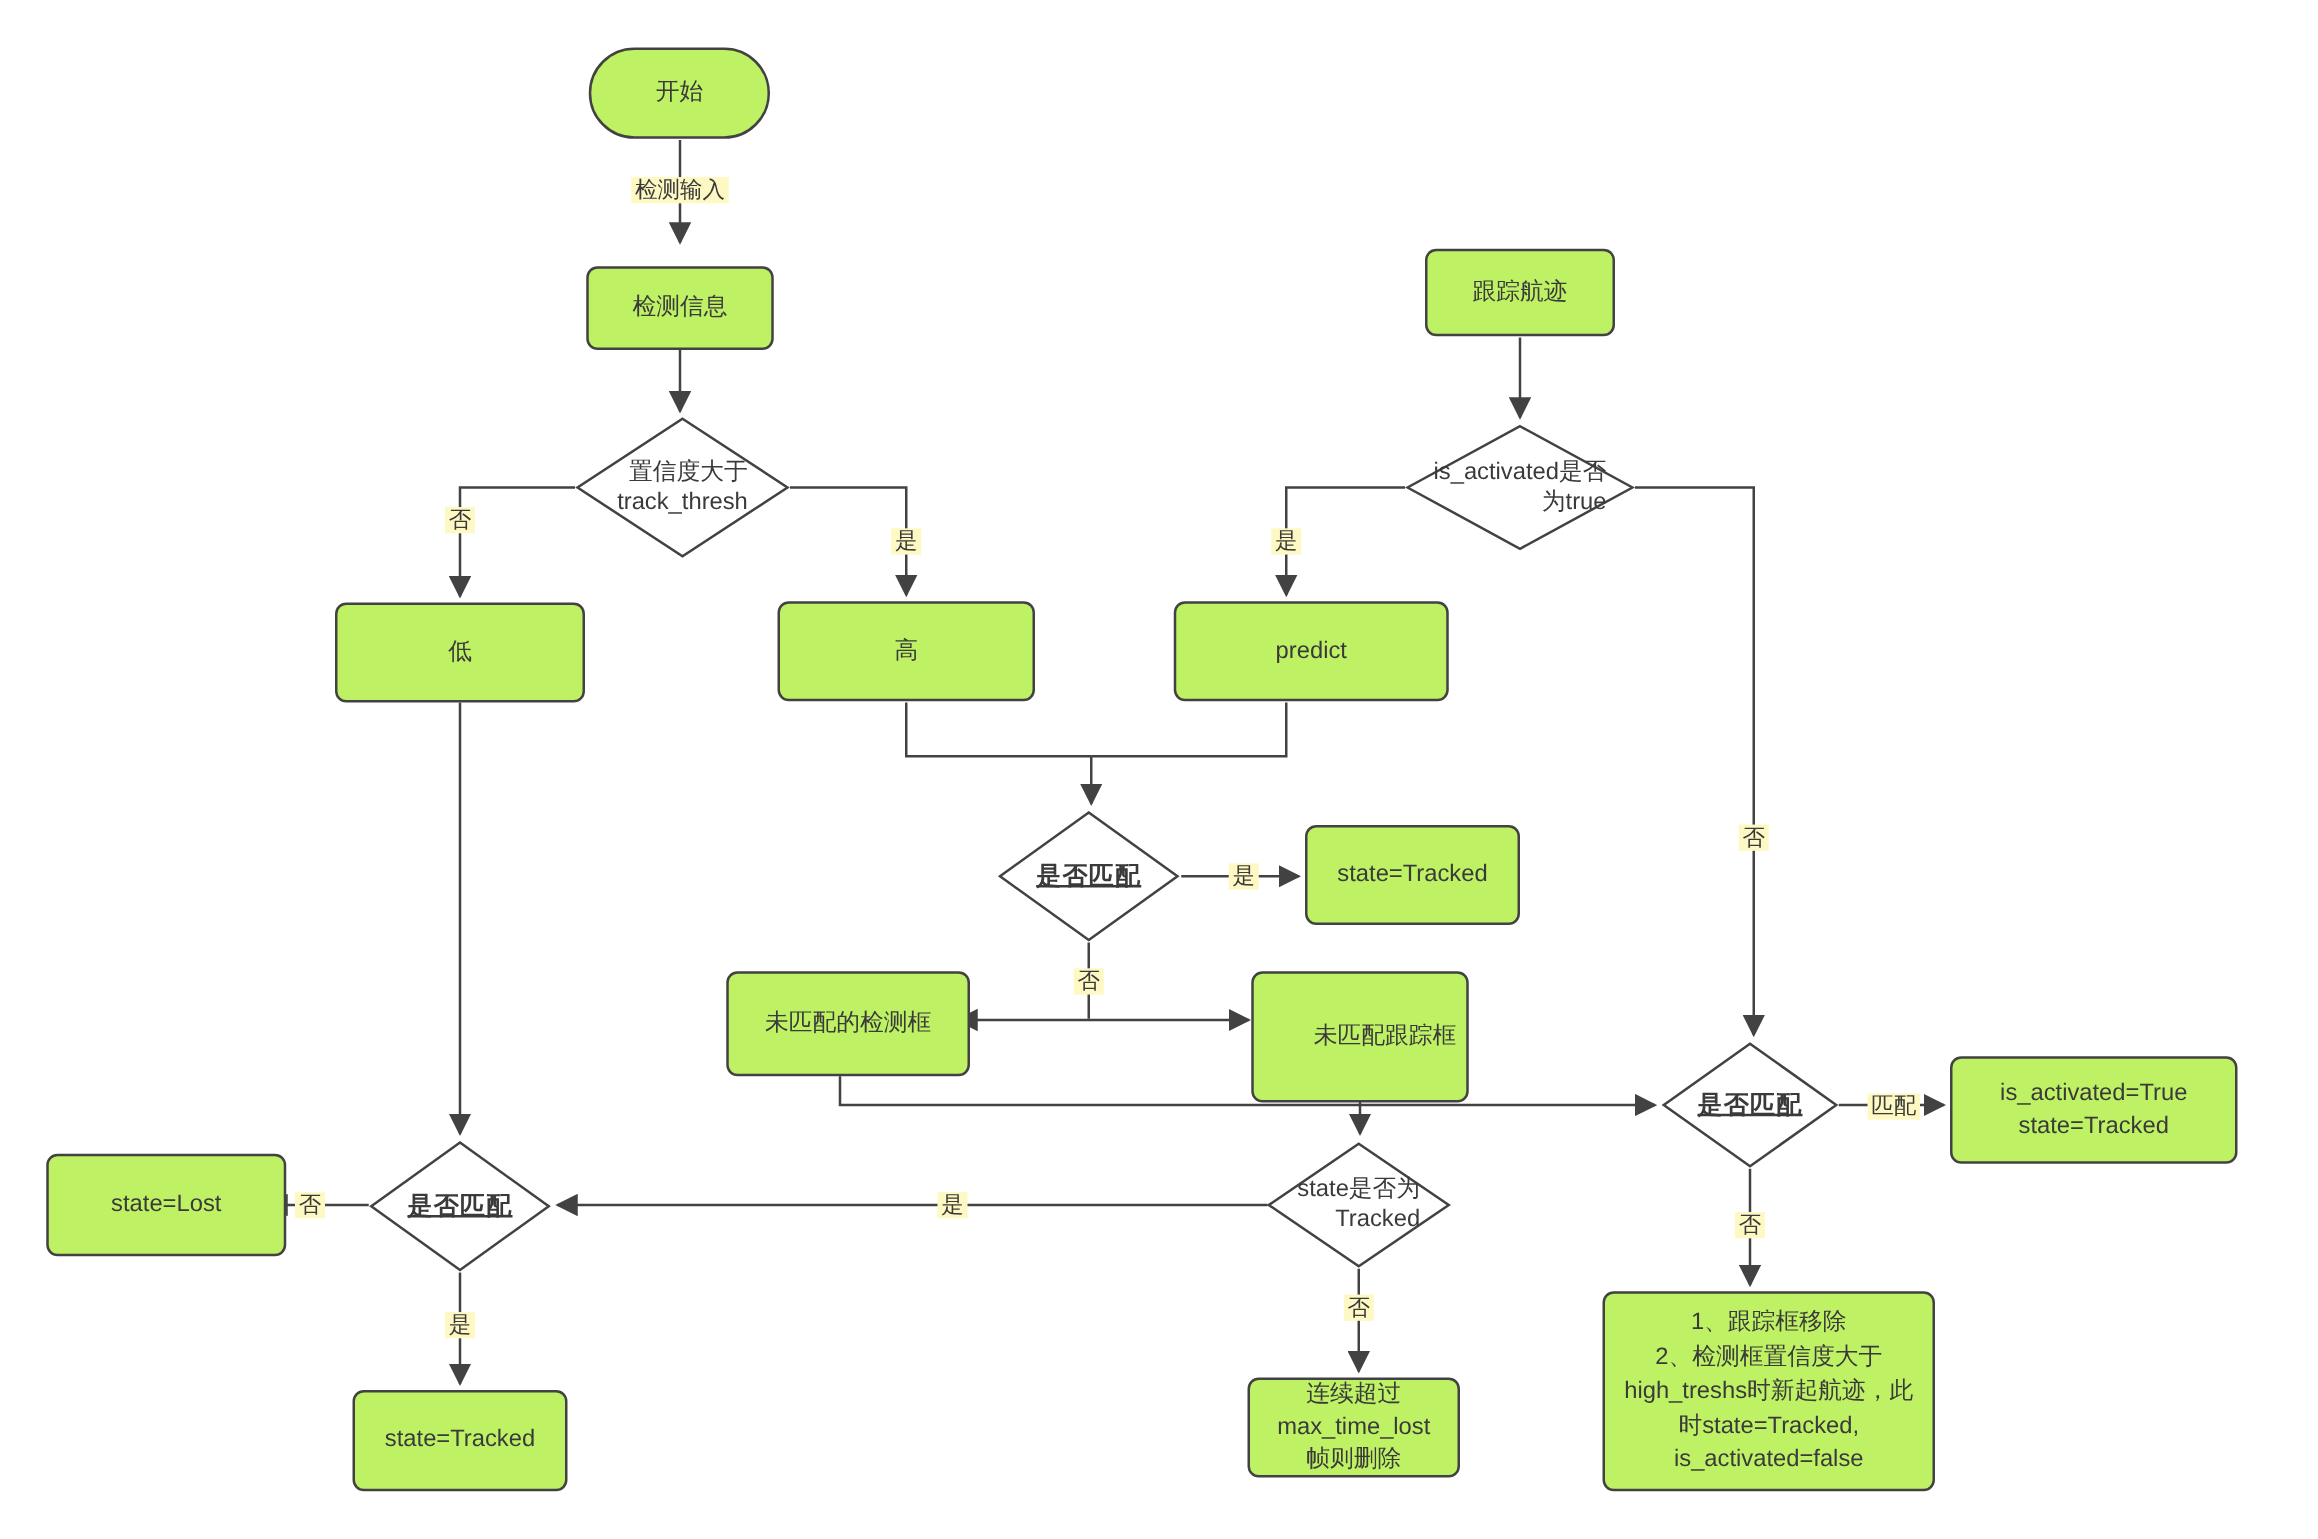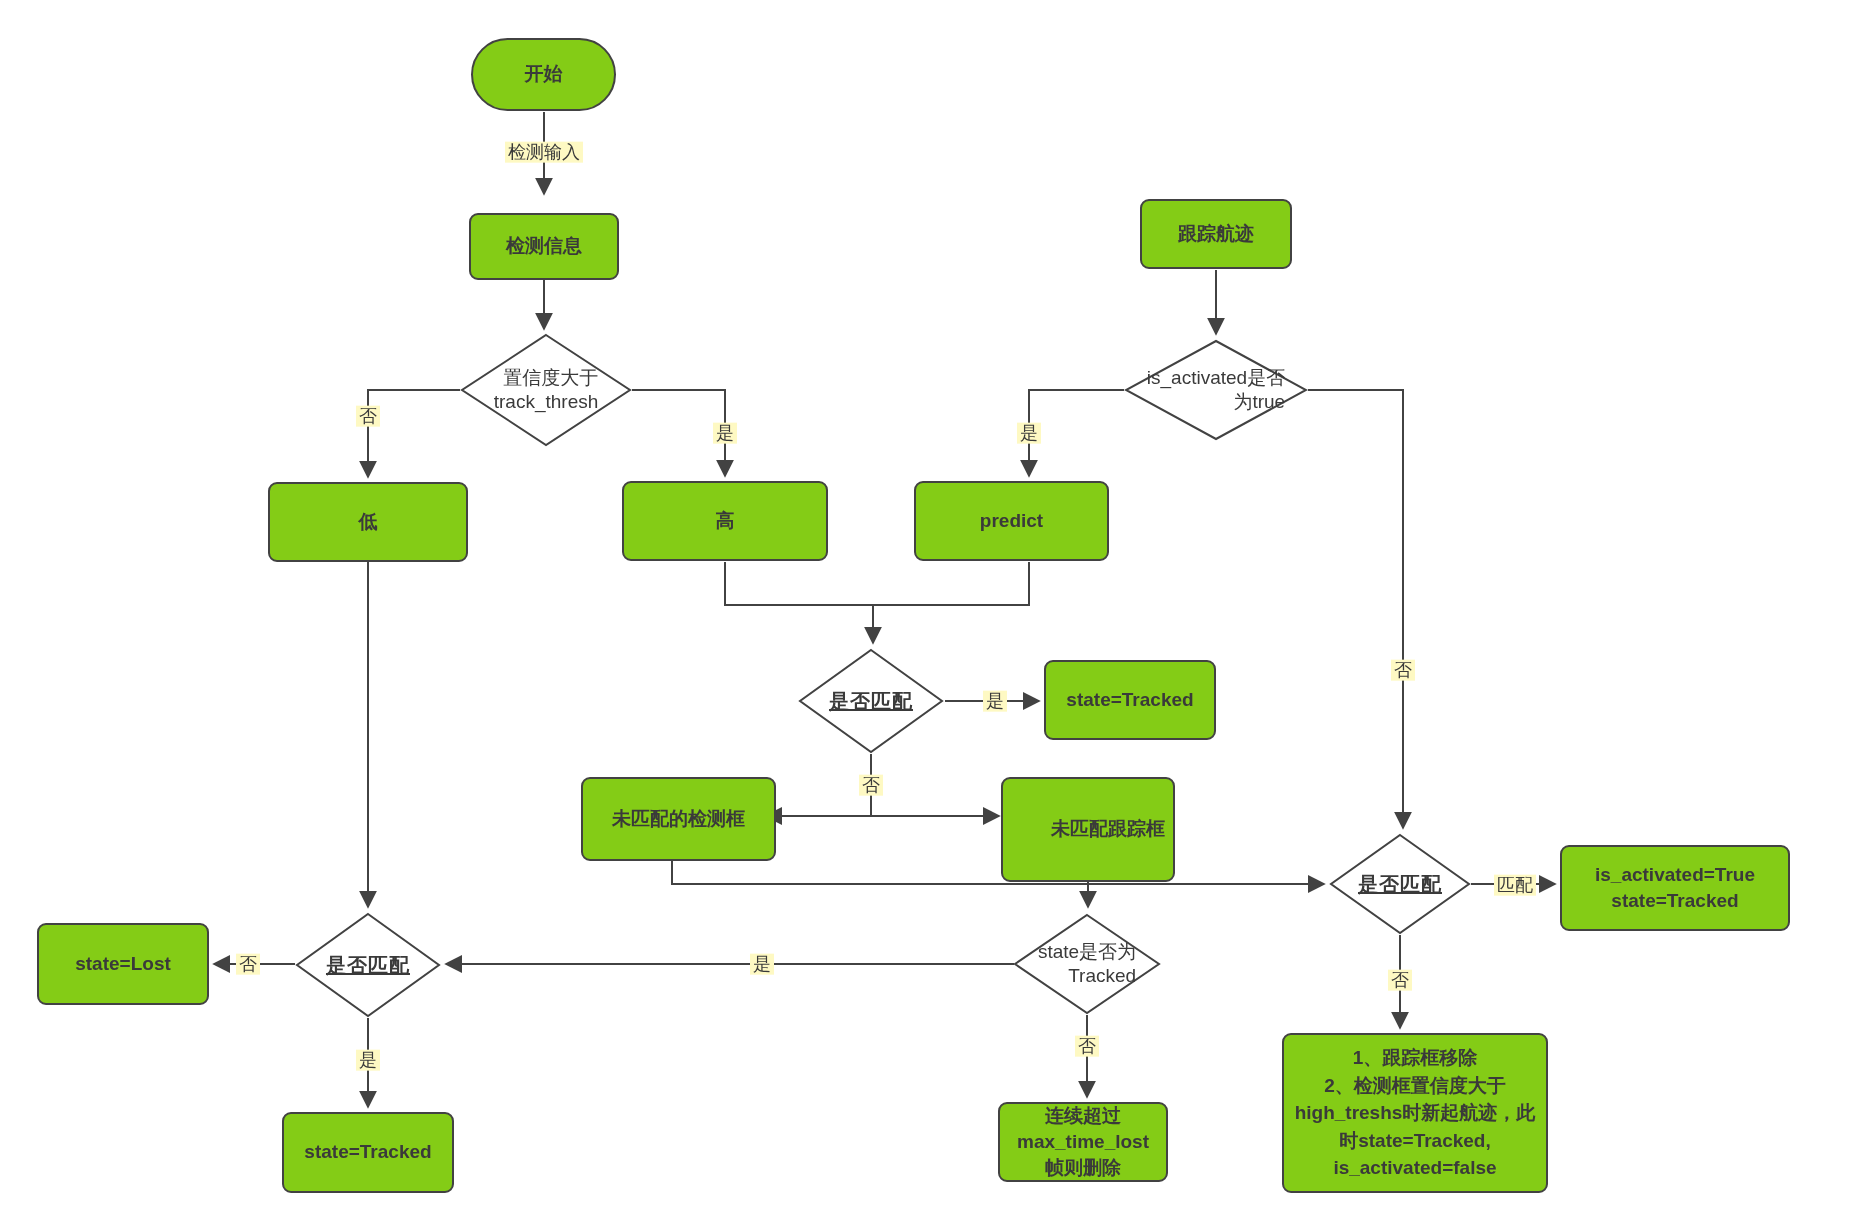--- a/index.html
+++ b/index.html
@@ -7,29 +7,28 @@
     position:relative;
     width:1854px; height:1231px;
     background:#ffffff;
     font-family:"Liberation Sans","DejaVu Sans",sans-serif;
     color:#3a3a3a;
     overflow:hidden;
   }
   #edges { position:absolute; left:0; top:0; z-index:1; }
   .rect-node {
     position:absolute; z-index:2;
-    background:#84cc16;
+    background:#bef264;
     border:2px solid #424242;
     border-radius:9px;
     display:flex; align-items:center; justify-content:center;
     text-align:center;
     font-size:19px; line-height:1.38;
     white-space:pre-line;
     box-sizing:border-box;
-    font-weight:bold;
   }
   .pill { border-radius:37px; }
   .diamond-node { position:absolute; z-index:2; }
   .diamond-node svg { display:block; }
   .diamond-node .dlabel {
     position:absolute; inset:0;
     display:flex; align-items:center; justify-content:center;
     text-align:right; font-size:19px; line-height:1.25;
     white-space:pre-line;
   }
@@ -82,21 +81,21 @@
   </svg>
 
   <div class="rect-node pill" style="left:471px; top:38px; width:145px; height:73px;">开始</div>
 
   <div class="rect-node" style="left:469px; top:213px; width:150px; height:67px;">检测信息</div>
 
   <div class="rect-node" style="left:268px; top:482px; width:200px; height:80px;">低</div>
 
   <div class="rect-node" style="left:622px; top:481px; width:206px; height:80px;">高</div>
 
-  <div class="rect-node" style="left:914px; top:481px; width:195px; height:80px;">predict</div>
+  <div class="rect-node" style="left:939px; top:481px; width:220px; height:80px;">predict</div>
 
   <div class="rect-node" style="left:1140px; top:199px; width:152px; height:70px;">跟踪航迹</div>
 
   <div class="rect-node" style="left:1044px; top:660px; width:172px; height:80px;">state=Tracked</div>
 
   <div class="rect-node" style="left:581px; top:777px; width:195px; height:84px;">未匹配的检测框</div>
 
   <div class="rect-node" style="left:1001px; top:777px; width:174px; height:105px;padding-left:40px;">未匹配跟踪框</div>
 
   <div class="rect-node" style="left:1560px; top:845px; width:230px; height:86px;">is_activated=True
@@ -105,21 +104,21 @@
   <div class="rect-node note" style="left:1282px; top:1033px; width:266px; height:160px;">1、跟踪框移除
 2、检测框置信度大于
 high_treshs时新起航迹，此
 时state=Tracked,
 is_activated=false</div>
 
   <div class="rect-node" style="left:998px; top:1102px; width:170px; height:80px;">连续超过
 max_time_lost
 帧则删除</div>
 
-  <div class="rect-node" style="left:37px; top:923px; width:172px; height:82px;text-align:right;">state=Lost</div>
+  <div class="rect-node" style="left:37px; top:923px; width:192px; height:82px;text-align:right;">state=Lost</div>
 
   <div class="rect-node" style="left:282px; top:1112px; width:172px; height:81px;">state=Tracked</div>
 
   <div class="diamond-node" style="left:460px; top:333px; width:172px; height:114px;">
     <svg width="172" height="114" viewBox="0 0 172 114">
       <polygon points="86,2 170,57 86,112 2,57" fill="#ffffff" stroke="#424242" stroke-width="2"></polygon>
     </svg>
     <span class="dlabel">置信度大于
 track_thresh</span>
   </div>

